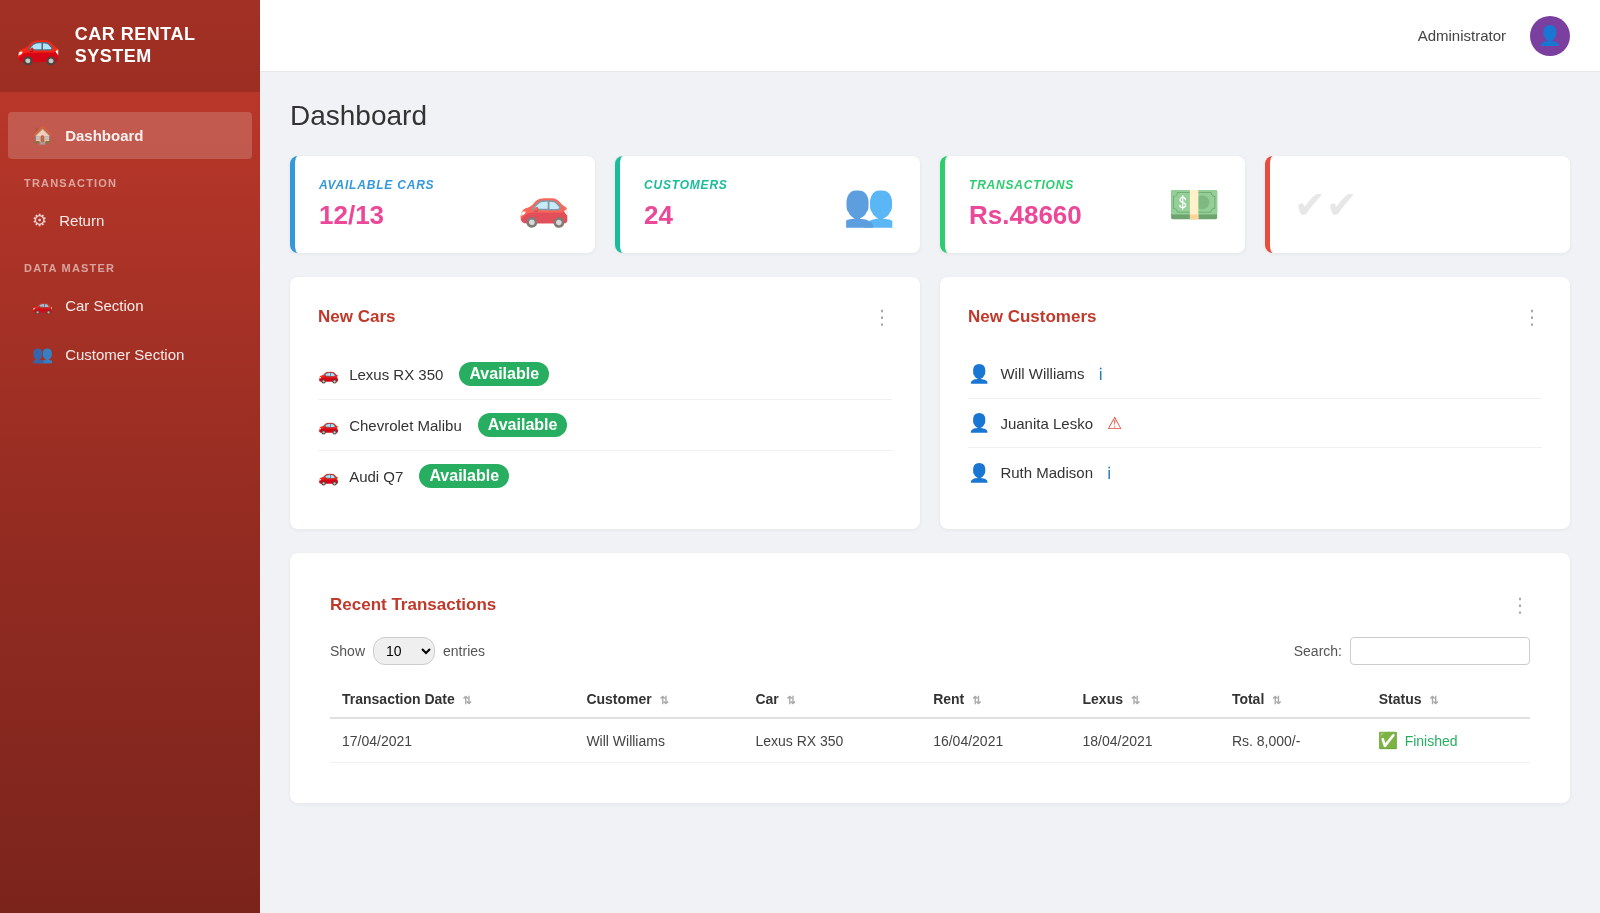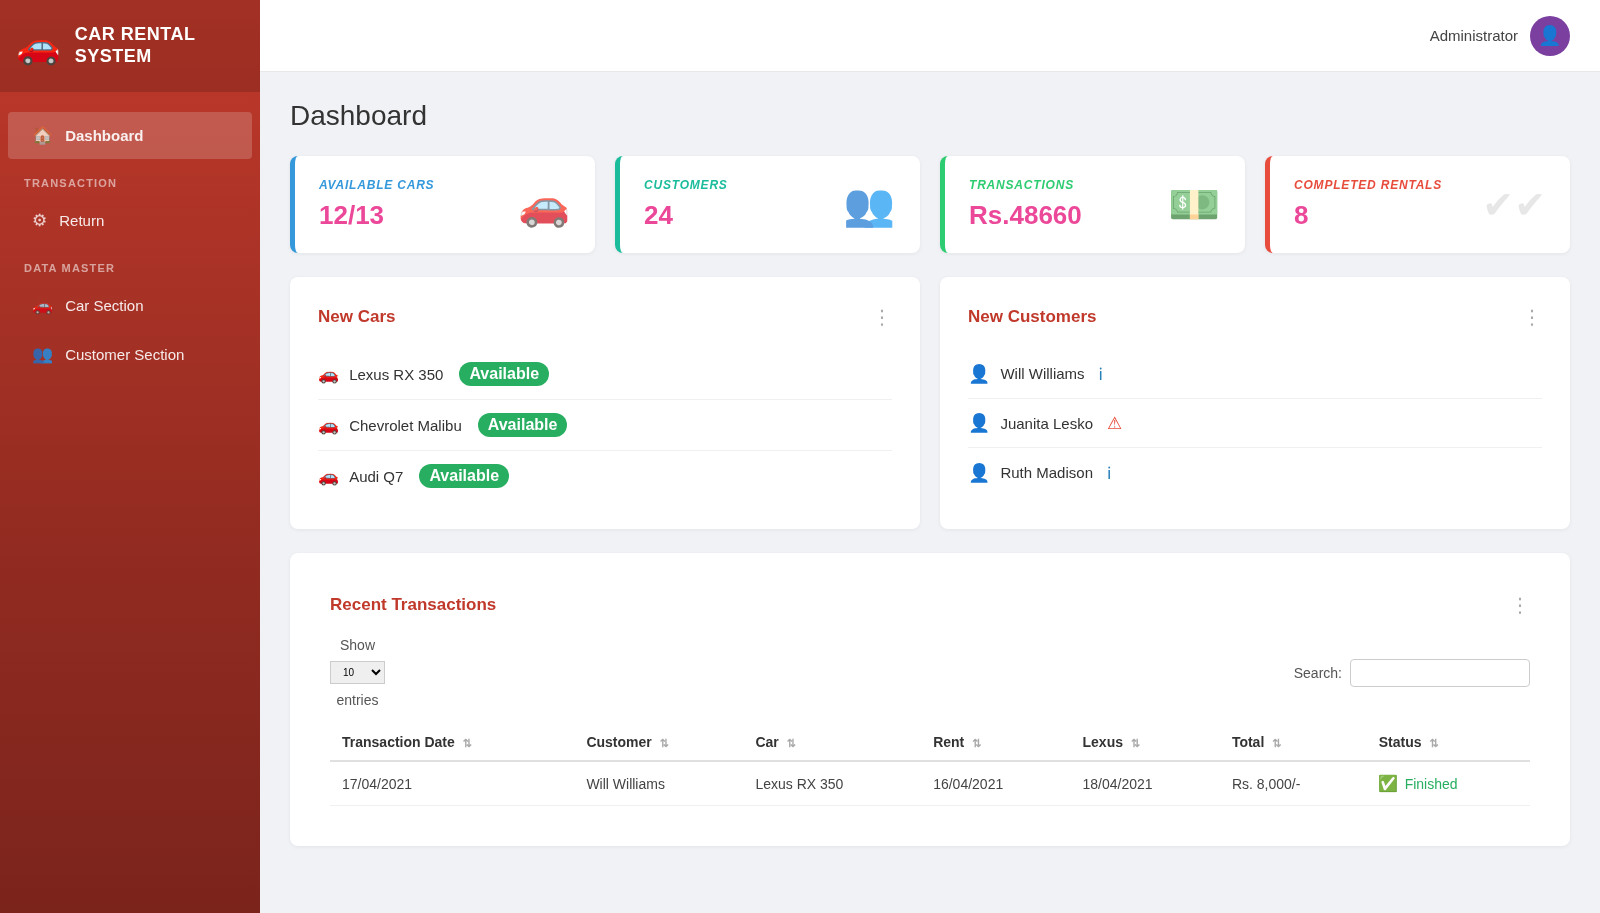--- a/index.html
+++ b/index.html
@@ -65,21 +65,21 @@
       background: #f0f2f5;
     }
     #topbar {
       background: white;
       display: flex;
       align-items: center;
       justify-content: flex-end;
       padding: 0 30px;
       height: 72px;
       border-bottom: 1px solid #e8e8e8;
-      gap: 12px;
+      gap: 24px;
     }
     #topbar-user {
       font-size: 15px;
       color: #444;
       font-weight: 500;
     }
     #topbar-avatar {
       width: 40px;
       height: 40px;
       border-radius: 50%;
@@ -226,27 +226,26 @@
       align-items: center;
       justify-content: space-between;
       margin-bottom: 16px;
     }
     .show-entries {
       display: flex;
       align-items: center;
       gap: 8px;
       font-size: 14px;
       color: #555;
-      flex-direction: column;
     }
     .show-entries select {
       padding: 4px 8px;
       border: 1px solid #ccc;
-      border-radius: 0;
-      font-size: 10px;
+      border-radius: 12px;
+      font-size: 14px;
     }
     .search-box {
       display: flex;
       align-items: center;
       gap: 8px;
       font-size: 14px;
       color: #555;
     }
     .search-box input {
       padding: 5px 10px;
@@ -347,24 +346,20 @@
 
       <div class="stat-card green">
         <div class="stat-card-info">
           <div class="stat-card-label">TRANSACTIONS</div>
           <div class="stat-card-value">Rs.48660</div>
         </div>
         <div class="stat-card-icon">💵</div>
       </div>
 
       <div class="stat-card red">
-        <div class="stat-card-info">
-          <div class="stat-card-label">COMPLETED RENTALS</div>
-          <div class="stat-card-value">8</div>
-        </div>
         <div class="stat-card-icon" style="font-size:38px;color:#ddd;">✔✔</div>
       </div>
 
     </div>
 
     <div id="panels-row">
 
       <div class="panel">
         <div class="panel-header">
           <span class="panel-title">New Cars</span>

